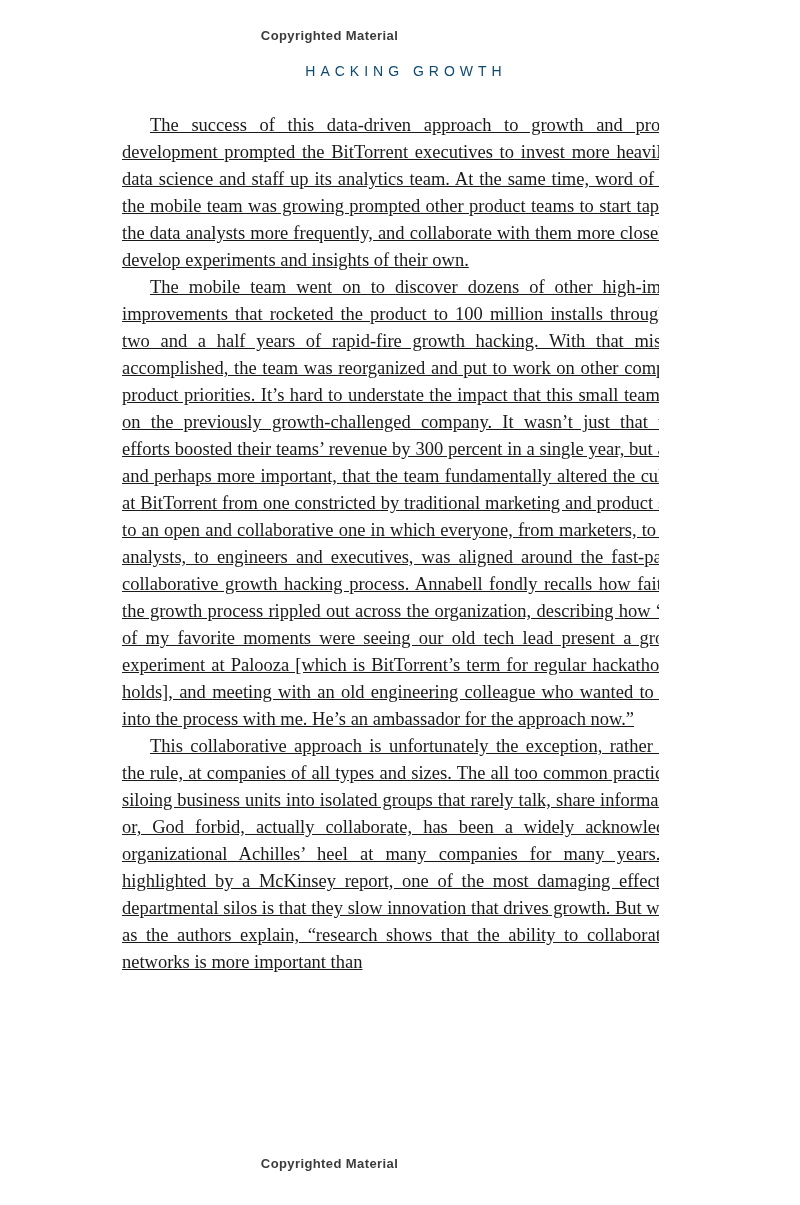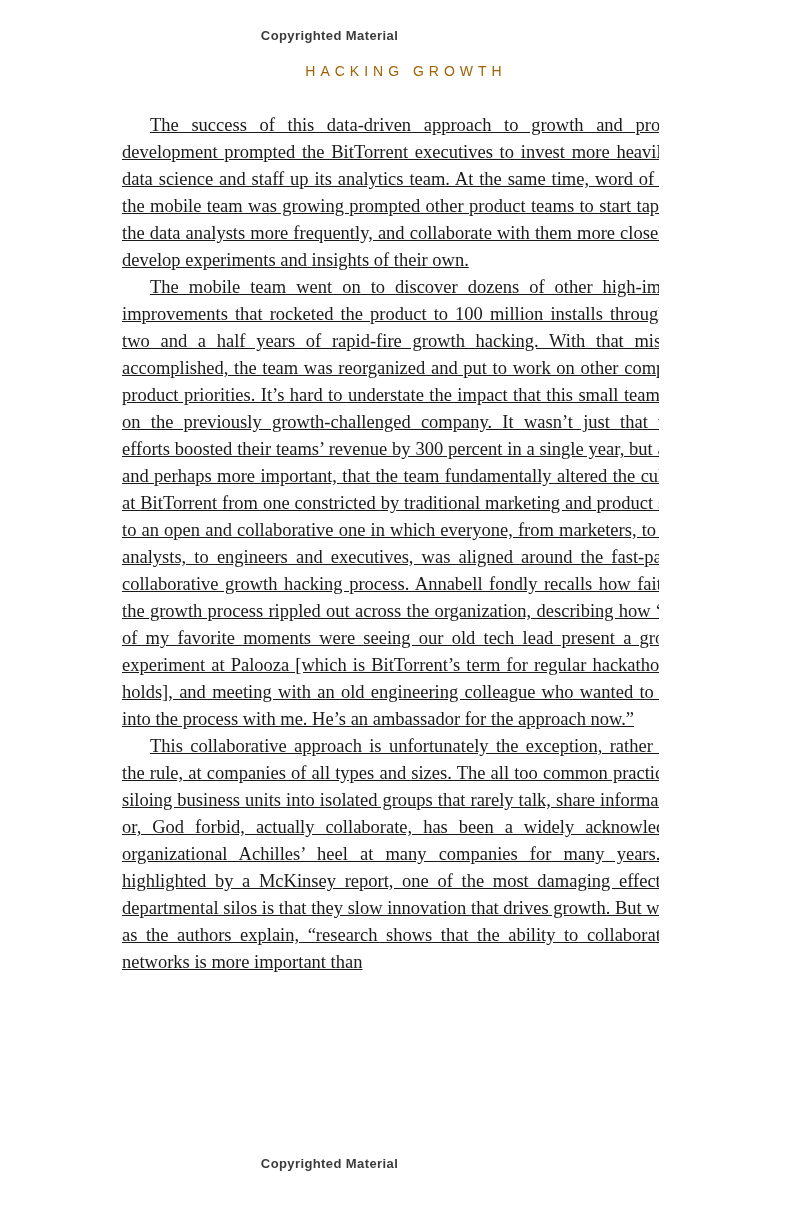--- a/index.html
+++ b/index.html
@@ -38,21 +38,21 @@
     }
     .running-head {
       position: absolute;
       left: 0;
       right: 0;
       text-align: center;
       font-family: "Liberation Sans", "DejaVu Sans", sans-serif;
       font-size: 14px;
       font-weight: 400;
       letter-spacing: 5px;
-      color: #a16207;
+      color: #0c4a6e;
     }
     .page-number {
       position: absolute;
       right: 0;
       top: -2px;
       font-family: "Liberation Serif", "DejaVu Serif", serif;
       font-style: italic;
       font-size: 14px;
       color: #15803d;
     }

